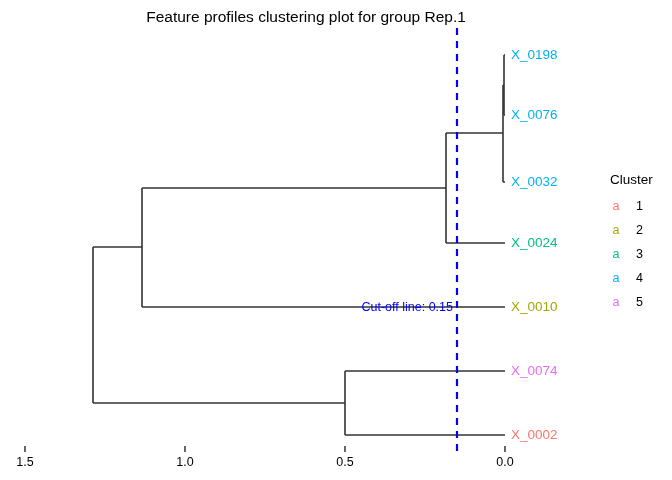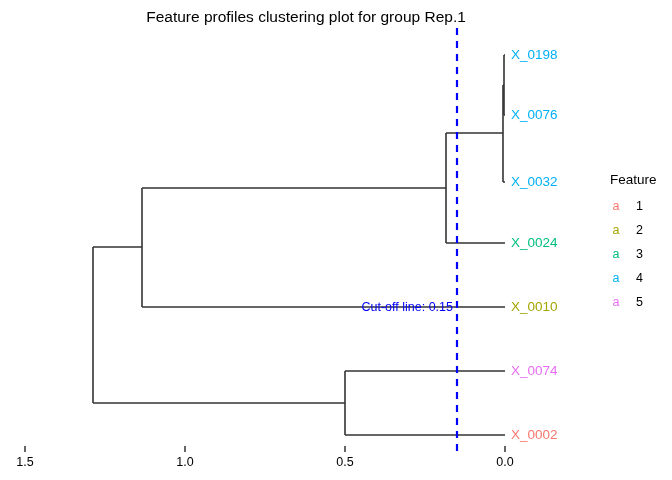--- a/index.html
+++ b/index.html
@@ -131,21 +131,21 @@
         <line x1="185" y1="446" x2="185" y2="452" stroke="#000000" stroke-width="1.2"></line>
         <text class="axis-tick-label" x="185" y="466">1.0</text>
         <line x1="345" y1="446" x2="345" y2="452" stroke="#000000" stroke-width="1.2"></line>
         <text class="axis-tick-label" x="345" y="466">0.5</text>
         <line x1="505" y1="446" x2="505" y2="452" stroke="#000000" stroke-width="1.2"></line>
         <text class="axis-tick-label" x="505" y="466">0.0</text>
       </g>
   </svg>
 
   <div id="legend">
-    <div id="legend-title">Feature</div>
+    <div id="legend-title">Cluster</div>
     <div id="legend-rows">
         <div class="legend-row">
           <span class="legend-key" style="color: rgb(248, 118, 109);">a</span>
           <span class="legend-label">1</span>
         </div>
         <div class="legend-row">
           <span class="legend-key" style="color: rgb(163, 165, 0);">a</span>
           <span class="legend-label">2</span>
         </div>
         <div class="legend-row">

